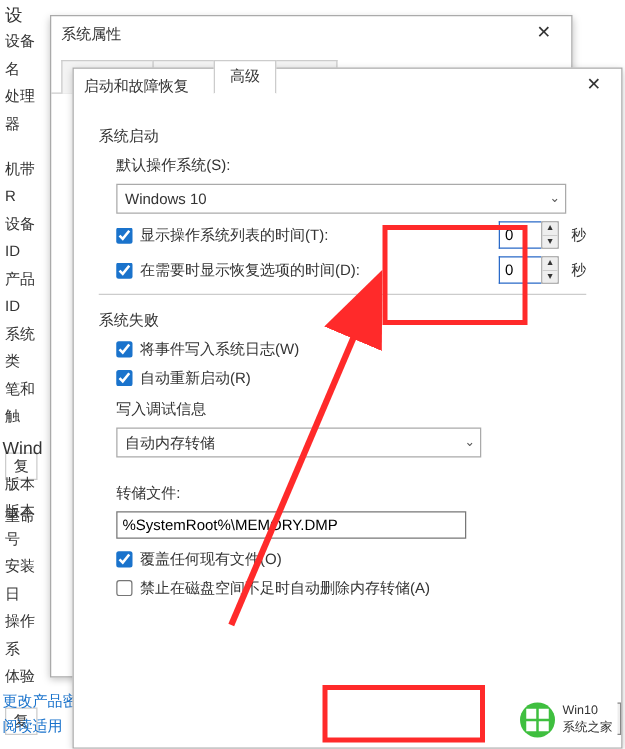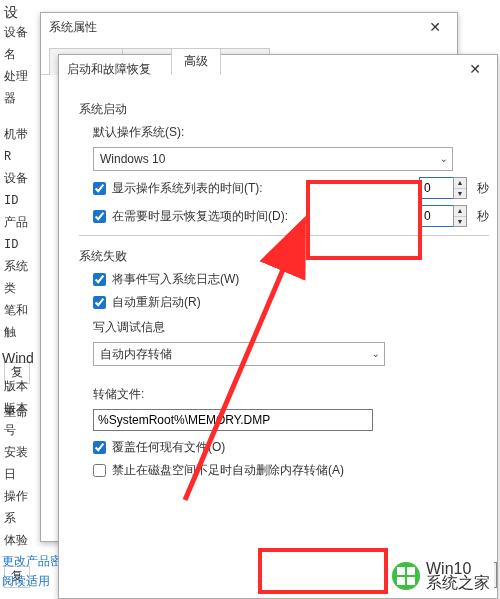--- a/index.html
+++ b/index.html
@@ -15,21 +15,20 @@
     position: relative;
   }
   .bg-list {
     position: absolute;
     left: 0; top: 22px;
     width: 38px;
     padding-left: 4px;
     font-size: 12px;
     line-height: 22px;
     color: #333;
-    font-family: Liberation Mono, monospace;
   }
   .bg-title {
     position: absolute;
     left: 4px; top: 4px;
     font-size: 14px;
     color: #333;
   }
   .bg-links {
     position: absolute;
     left: 2px; bottom: 8px;
@@ -54,20 +53,21 @@
     width: 440px; height: 545px;
   }
   .titlebar {
     height: 28px;
     display: flex;
     align-items: center;
     padding: 0 8px;
     font-size: 12px;
     color: #333;
     border-bottom: 0px;
+    font-family: Liberation Serif, serif;
   }
   .titlebar .title { flex: 1; }
   .close-x {
     width: 28px; height: 22px;
     text-align: center;
     line-height: 22px;
     font-size: 14px;
     cursor: default;
   }
   .tabs {
@@ -85,21 +85,21 @@
     font-size: 12px;
     position: relative;
     top: 1px;
   }
   .tab.active {
     background: #fff;
     border-bottom: 1px solid #fff;
     z-index: 2;
   }
   .content {
-    padding: 10px 8px 8px 20px;
+    padding: 10px 28px 8px 20px;
     font-size: 12px;
     color: #333;
   }
   .group-title {
     margin: 8px 0 6px 0;
     font-size: 12px;
     color: #333;
   }
   .divider {
     border: none;
@@ -241,21 +241,21 @@
     width: 28px; height: 28px;
     border-radius: 50%;
     background: #3fbf3f;
     display: grid;
     grid-template-columns: 1fr 1fr;
     grid-template-rows: 1fr 1fr;
     gap: 2px;
     padding: 5px;
   }
   .wm .dots span { background: #fff; }
-  .wm .txt { font-size: 16px; line-height: 14px; color:#333; }
+  .wm .txt { font-size: 10px; line-height: 14px; color:#333; }
   .sub-indent { padding-left: 14px; margin:6px 0; }
 </style>
 </head>
 <body>
 
 <div class="bg-title">设</div>
 <div class="bg-list">
   <div>设备名</div>
   <div>处理器</div>
   <div style="height:14px"></div>

